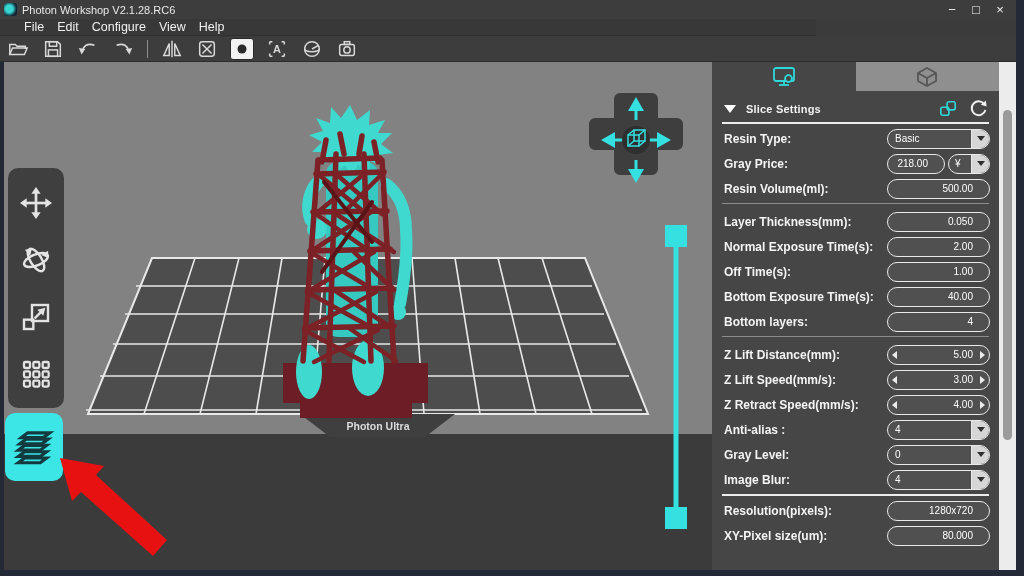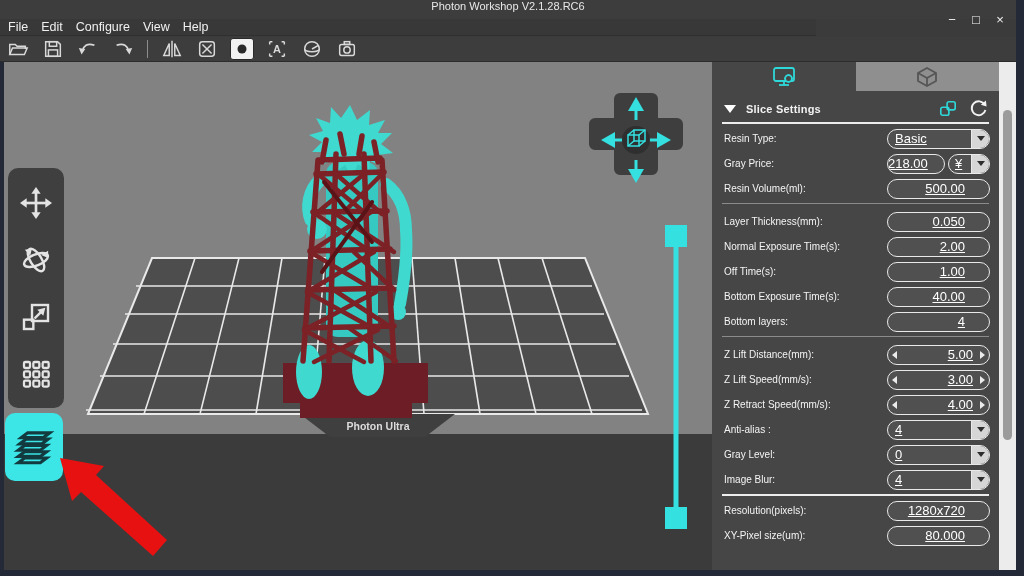--- a/index.html
+++ b/index.html
@@ -2,27 +2,27 @@
 <html><head>
 <meta charset="utf-8">
 <style>
   html,body{margin:0;padding:0;}
   body{width:1024px;height:576px;overflow:hidden;background:#3b3b3b;
        font-family:"Liberation Sans",sans-serif;position:relative;
        -webkit-font-smoothing:antialiased;}
   .abs{position:absolute;}
   
   #titlebar{left:0;top:0;width:1016px;height:19px;background:#3d3d3d;
-            display:flex;align-items:center;color:#e8e8e8;font-size:11px;flex-direction:column;}
+            display:flex;align-items:center;color:#e8e8e8;font-size:11px;}
   #appicon{width:13px;height:13px;border-radius:3px;margin:0 5px 0 4px;
            background:radial-gradient(circle at 40% 45%,#37d6d0 0 35%,#123 70%);}
   #winbtns{margin-left:auto;display:flex;gap:4px;margin-right:6px;}
   #winbtns span{width:20px;text-align:center;font-size:13px;color:#f0f0f0;cursor:default;}
   #menubar{left:0;top:19px;width:816px;height:17px;background:#383838;
-           display:flex;align-items:center;gap:13px;padding-left:8px;
+           display:flex;align-items:center;gap:13px;padding-left:24px;
            color:#f0f0f0;font-size:12.5px;border-bottom:1px solid #303030;box-sizing:border-box;}
   #toolbar{left:0;top:37px;width:1016px;height:25px;background:#3d3d3d;
            display:flex;align-items:center;gap:11px;padding-left:6px;
            border-bottom:1px solid #2c2c2c;box-sizing:border-box;}
   .ticon{width:24px;height:22px;display:flex;align-items:center;justify-content:center;border-radius:3px;}
   .ticon.active{background:#f2f2f2;border:1px solid #2a2a2a;box-sizing:border-box;}
   .tsep{width:1px;height:18px;background:#8d8d8d;margin:0 1px;}
   
   #bleft{left:0;top:62px;width:4px;height:514px;background:#242938;}
   #bright{left:1016px;top:0;width:8px;height:576px;background:#242938;}
@@ -42,25 +42,25 @@
   #tabs{display:flex;height:29px;}
   .tab{flex:1;display:flex;align-items:center;justify-content:center;}
   .tab.inactive{background:#8f8f8f;}
   .sechdr{display:flex;align-items:center;height:25px;margin:5px 10px 0 12px;}
   .tri{width:0;height:0;border-left:6px solid transparent;border-right:6px solid transparent;
        border-top:8px solid #fff;}
   .sechdr .ttl{font-size:11px;font-weight:bold;margin-left:10px;flex:1;letter-spacing:.2px;}
   .hdrline{height:2px;background:#ededed;margin:1px 10px 4px 10px;}
   .hicon{width:22px;height:20px;display:flex;align-items:center;justify-content:center;margin-left:8px;}
   .row{display:flex;align-items:center;height:21px;margin:0 9px 4px 12px;}
-  .row .lbl{flex:1;font-size:10px;color:#f4f4f4;}
+  .row .lbl{flex:1;font-size:12px;color:#f4f4f4;font-weight:bold;}
   .ctl{position:relative;width:103px;height:20px;border:1.5px solid #e9e9e9;border-radius:10px;
        background:#505050;display:flex;align-items:center;box-sizing:border-box;overflow:hidden;flex:none;}
-  .ctl .val{flex:1;font-size:13px;color:#fff;white-space:nowrap;text-decoration:underline;}
-  .ctl.input .val{text-align:right;padding-right:24px;}
+  .ctl .val{flex:1;font-size:10px;color:#fff;white-space:nowrap;}
+  .ctl.input .val{text-align:right;padding-right:16px;}
   .ctl.select .val{text-align:left;padding-left:7px;}
   .ddbtn{width:17px;height:100%;background:#d6d6d6;border-left:1.5px solid #e9e9e9;
          display:flex;align-items:center;justify-content:center;flex:none;}
   .ddbtn::after{content:"";border-left:4px solid transparent;border-right:4px solid transparent;
                 border-top:5px solid #2e2e2e;}
   .sp{width:13px;height:100%;display:flex;align-items:center;justify-content:center;flex:none;}
   .sp-l::after{content:"";border-top:4px solid transparent;border-bottom:4px solid transparent;
                border-right:5px solid #ececec;}
   .sp-r::after{content:"";border-top:4px solid transparent;border-bottom:4px solid transparent;
                border-left:5px solid #ececec;}

